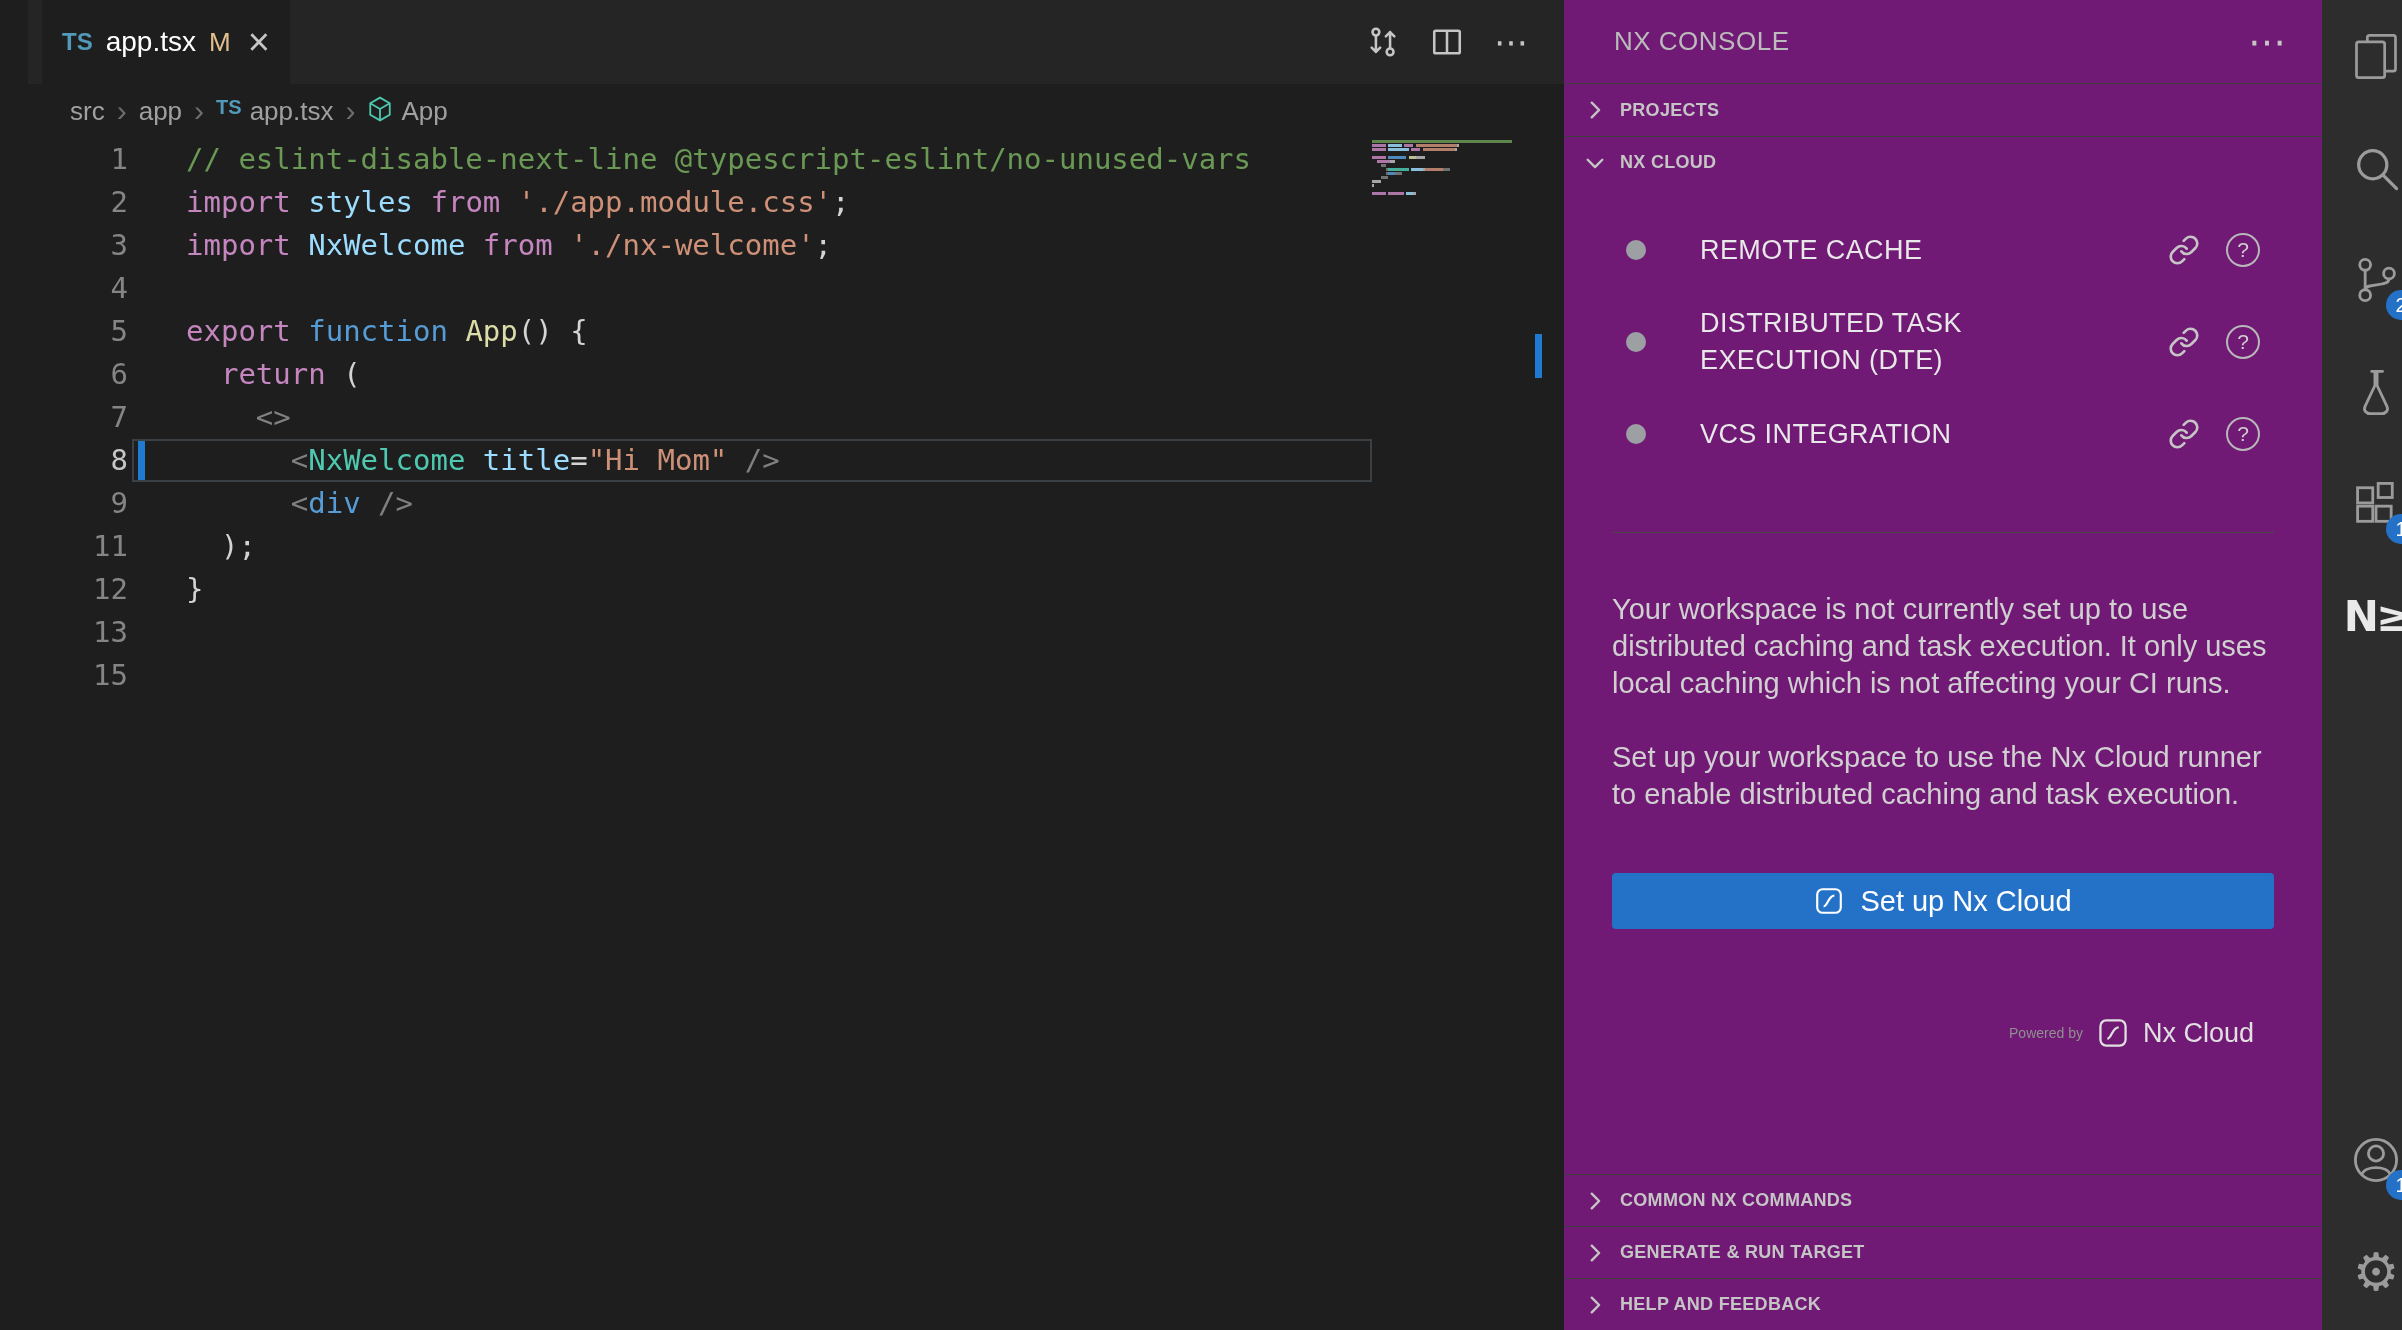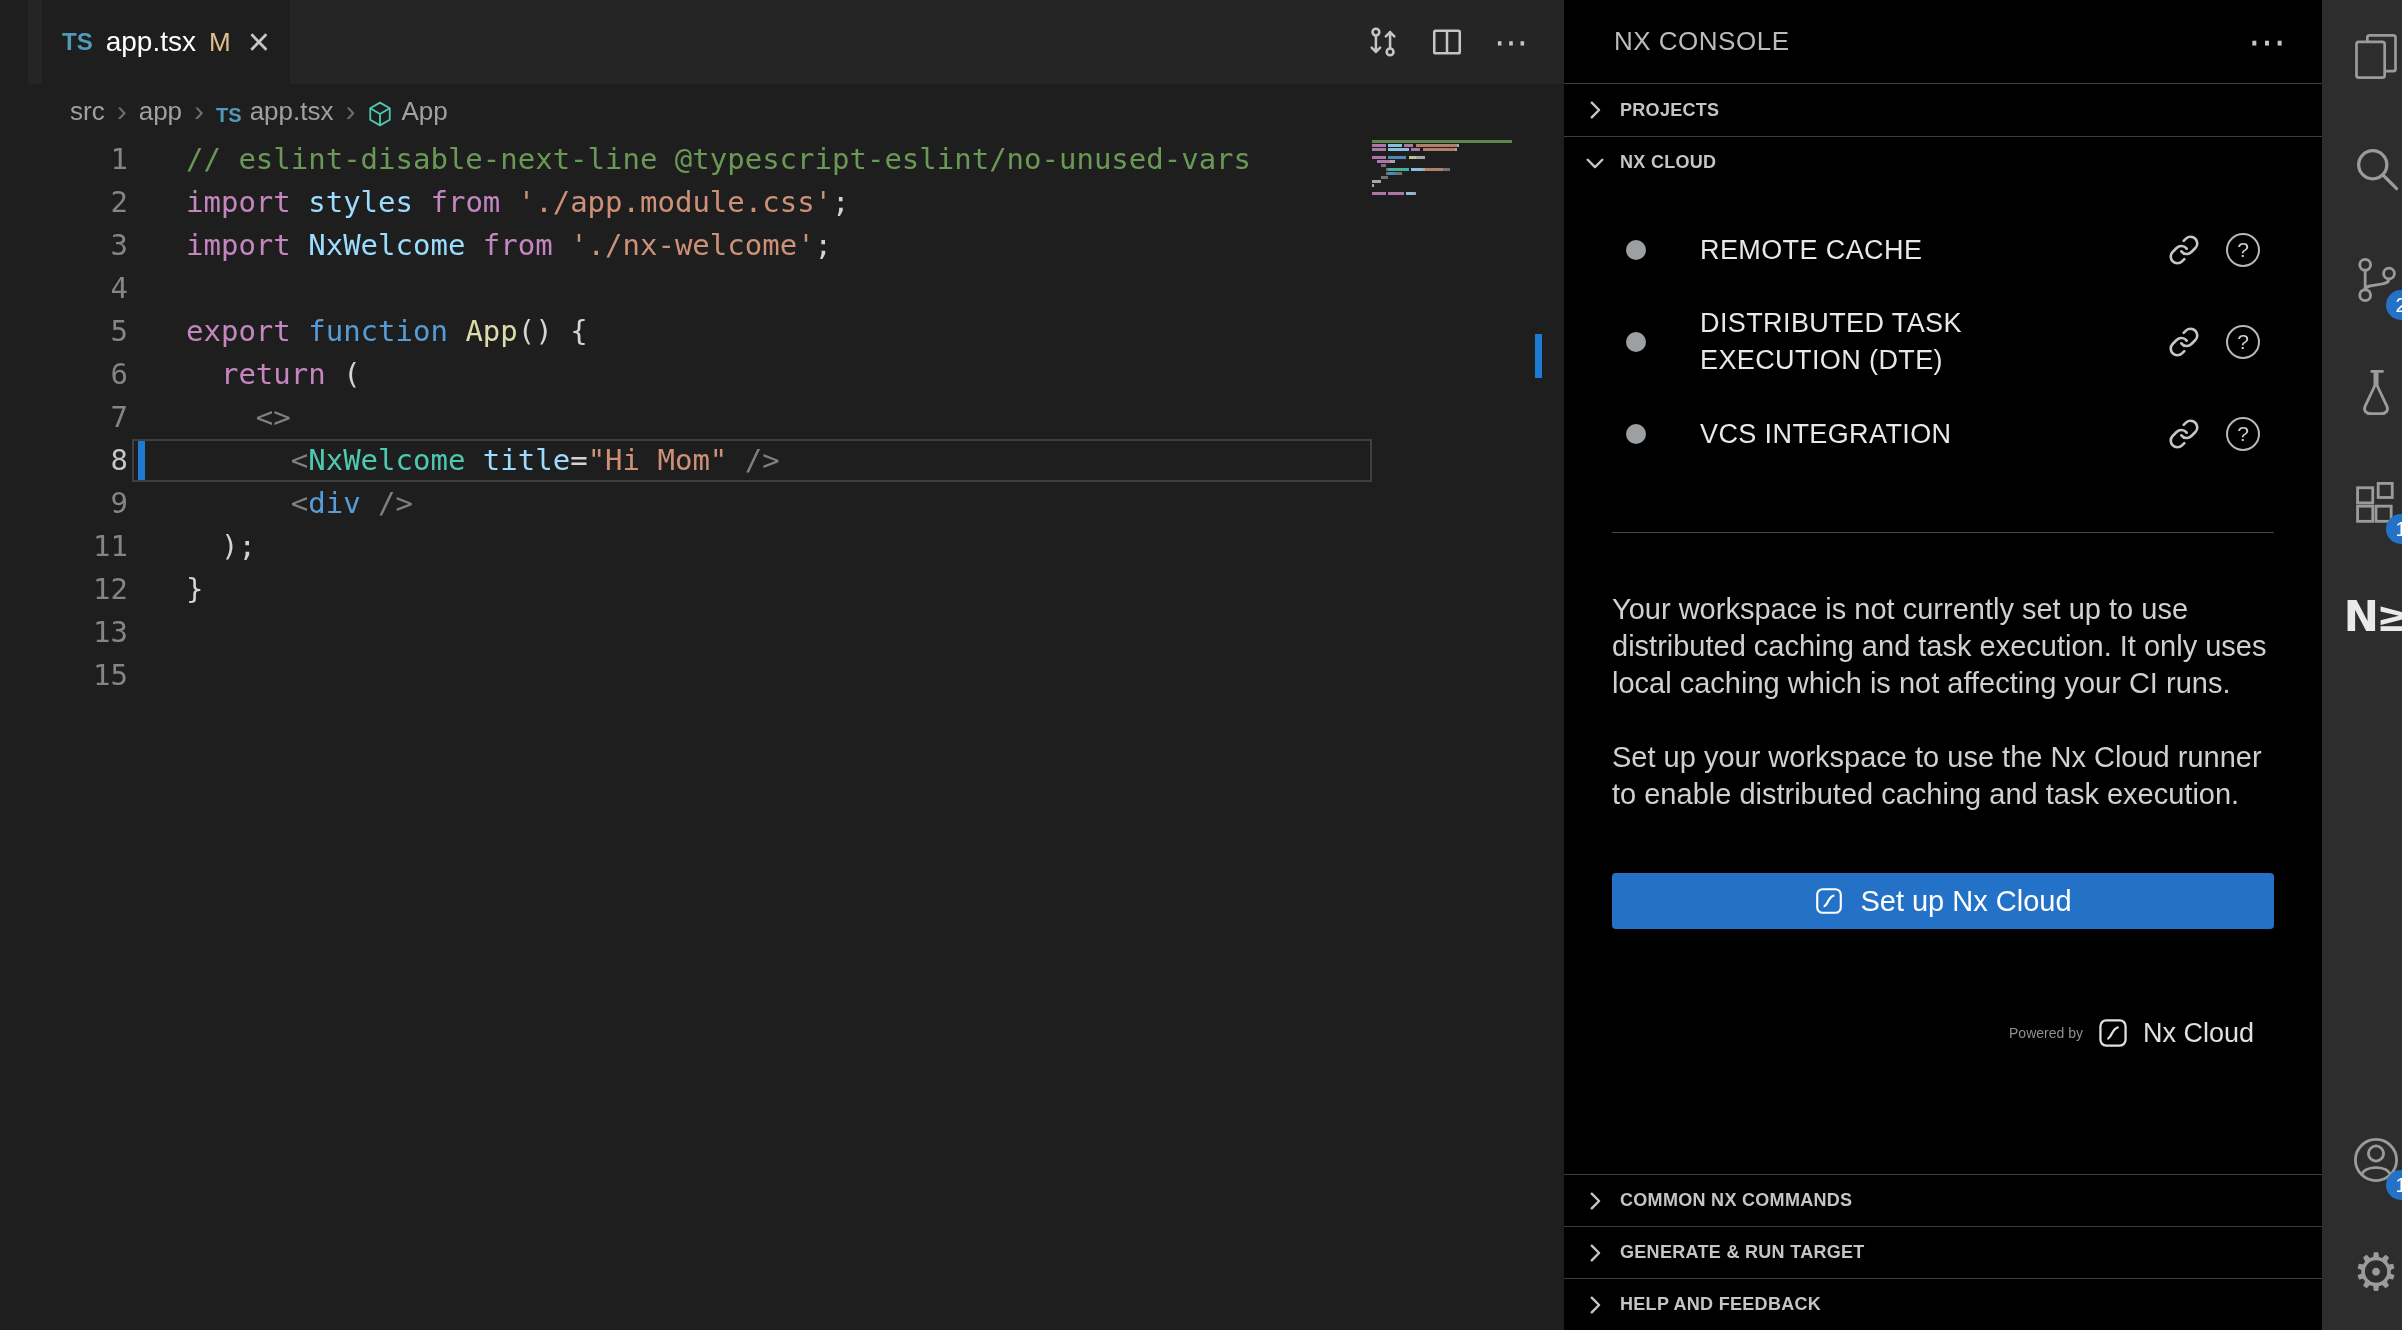--- a/index.html
+++ b/index.html
@@ -15,21 +15,21 @@
   .ts-icon.small{font-size:20px;}
   .tab-title{color:#ffffff;font-size:28px;}
   .tab-mod{color:#e2c08d;font-size:26px;}
   .tab-close{color:#c5c5c5;font-size:38px;line-height:1;margin-left:4px;cursor:pointer;}
   .editor-actions{position:absolute;right:34px;top:0;height:100%;display:flex;align-items:center;gap:30px;color:#c5c5c5;}
   .editor-actions .icon svg{width:34px;height:34px;display:block;}
   .more-dots{font-size:34px;letter-spacing:2px;}
 
   .breadcrumb{height:54px;display:flex;align-items:center;padding-left:42px;font-size:26px;color:#a0a0a0;flex:none;}
   .bc-sep{margin:0 12px;color:#6e6e6e;font-size:30px;}
-  .bc-item{display:flex;align-items:flex-end;gap:8px;cursor:pointer;}
+  .bc-item{display:flex;align-items:flex-start;gap:8px;cursor:pointer;}
   .cube svg{width:26px;height:26px;display:block;}
 
   .code-area{flex:1;position:relative;}
   .code-line{display:flex;height:43px;line-height:43px;font-family:"DejaVu Sans Mono",monospace;font-size:29px;position:relative;}
   .line-num{width:100px;text-align:right;color:#858585;flex:none;}
   .line-text{margin-left:58px;white-space:pre;}
   .code-line.current .line-num{color:#c6c6c6;}
   .code-line.current::before{content:"";position:absolute;left:104px;right:192px;top:0;bottom:0;border:2px solid #3b4045;pointer-events:none;}
   .code-line.modified::after{content:"";position:absolute;left:110px;width:7px;top:2px;bottom:2px;background:#1f7ad1;}
 
@@ -39,21 +39,21 @@
 
   .minimap{position:absolute;top:2px;right:28px;width:164px;}
   .mm-line{height:4px;font-size:0;white-space:nowrap;overflow:hidden;}
   .mm-seg{display:inline-block;height:3px;opacity:.85;}
   .bg-comment{background:#6A9955}.bg-keyword{background:#C586C0}.bg-kwblue{background:#569CD6}
   .bg-variable{background:#9CDCFE}.bg-string{background:#CE9178}.bg-plain{background:#bdbdbd}
   .bg-function{background:#DCDCAA}.bg-component{background:#4EC9B0}.bg-attr{background:#9CDCFE}.bg-jsxbracket{background:#808080}
   .overview-mark{position:absolute;right:22px;top:196px;width:7px;height:44px;background:#1f7ad1;}
 
   
-  .side-panel{width:758px;background:#000000;position:relative;color:#cccccc;flex:none;}
+  .side-panel{width:758px;background:#701a75;position:relative;color:#cccccc;flex:none;}
   .panel-title-row{height:84px;display:flex;align-items:center;padding:0 36px 0 50px;border-bottom:1px solid #3d3d3d;}
   .panel-title{font-size:26px;color:#bbbbbb;letter-spacing:.5px;}
   .panel-more{margin-left:auto;font-size:38px;color:#c5c5c5;cursor:pointer;}
   .section-header{height:52px;display:flex;align-items:center;gap:12px;padding:0 20px 0 18px;font-weight:700;font-size:18px;color:#c5c5c5;cursor:pointer;letter-spacing:.3px;}
   .section-header.bordered{border-top:1px solid #3d3d3d;}
   .chev svg{width:26px;height:26px;display:block;}
 
   .features{padding-top:26px;}
   .feature-row{display:flex;align-items:center;padding:0 62px;}
   .feature-row.r1{height:72px}.feature-row.r2{height:112px}.feature-row.r3{height:72px}

